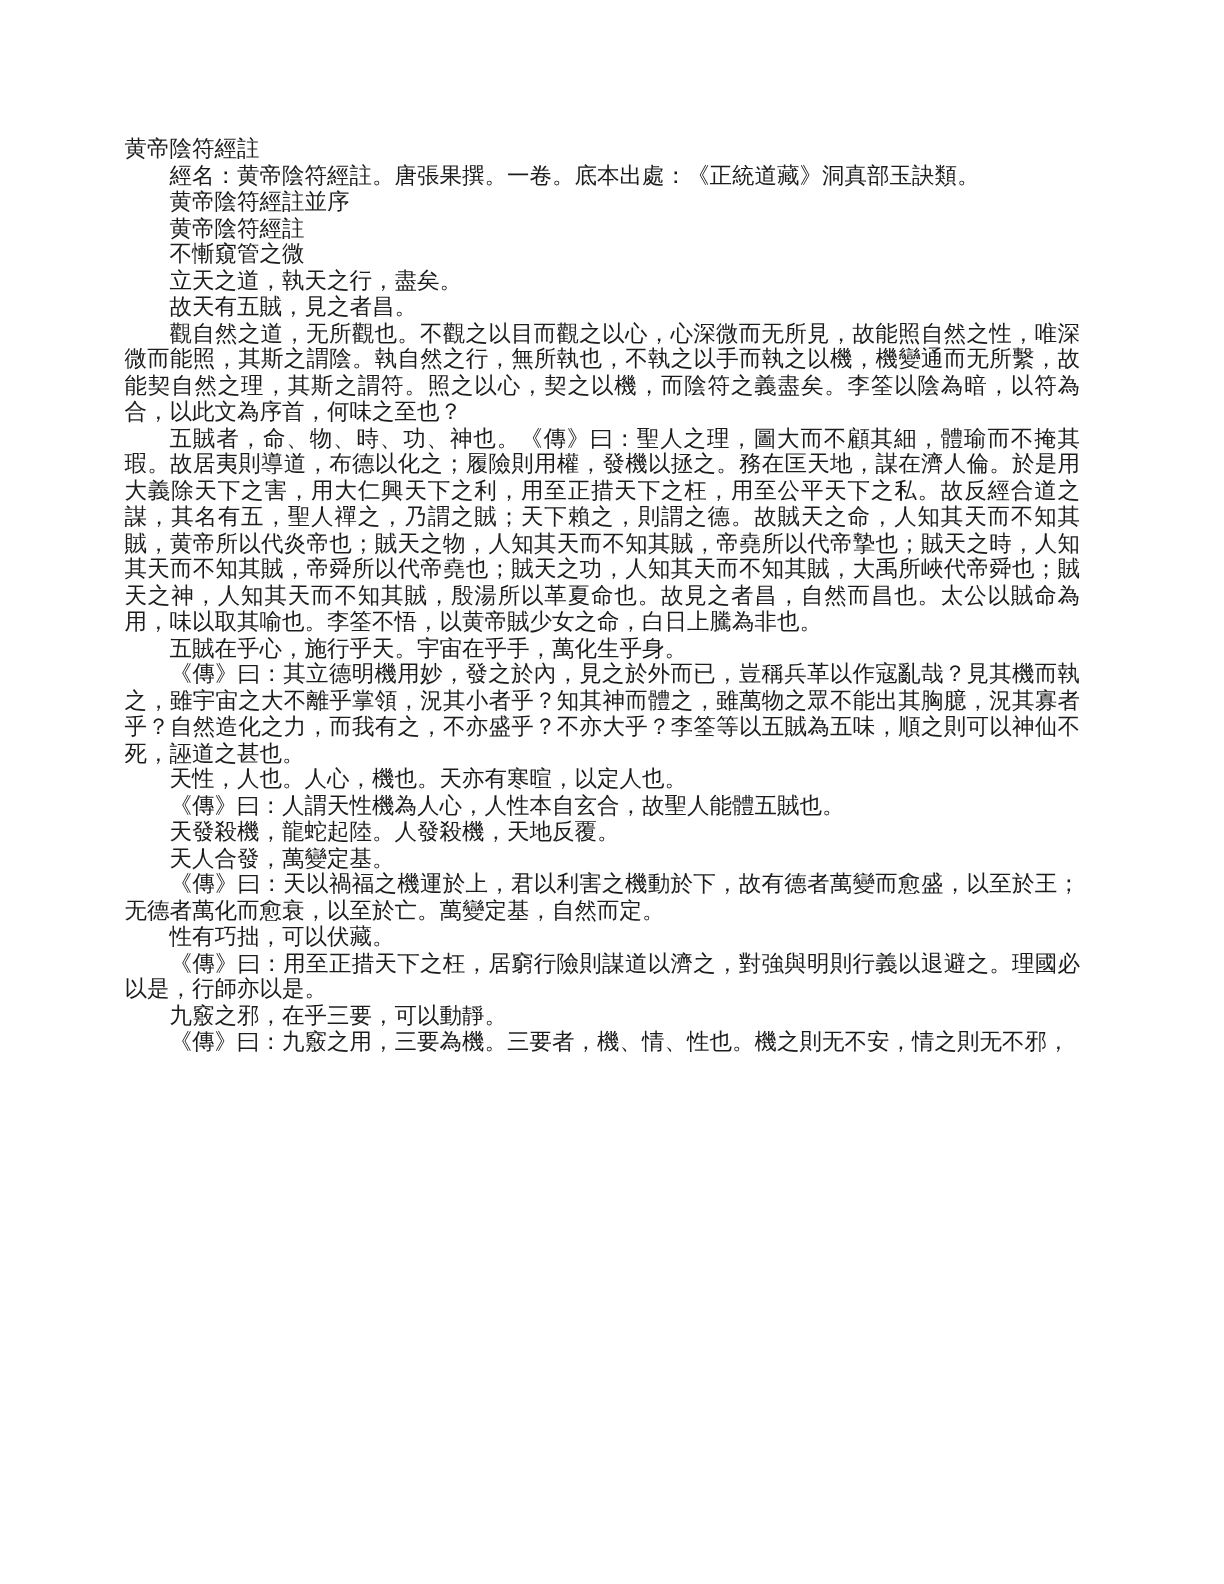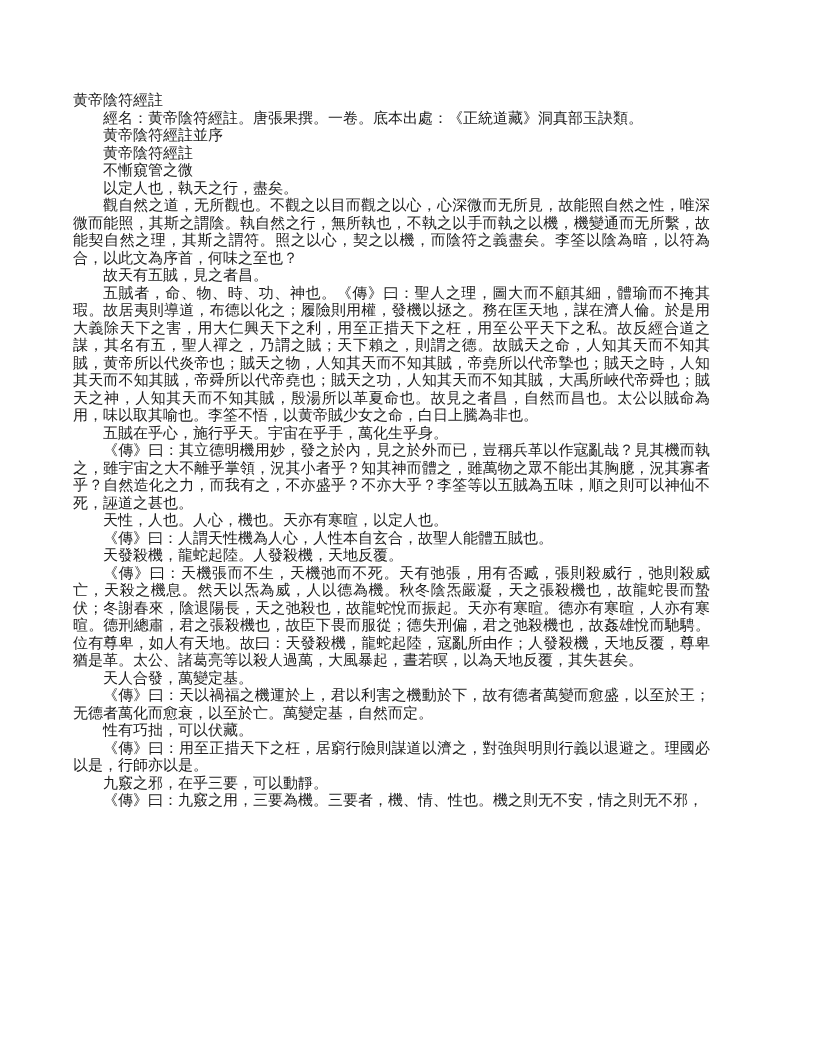--- a/index.html
+++ b/index.html
@@ -9,21 +9,21 @@
   }
   .page {
     position: relative;
     width: 816px;
     height: 1056px;
     background: #ffffff;
     overflow: hidden;
   }
   .content {
     position: absolute;
-    left: 73px;
+    left: 83px;
     top: 92px;
     width: 637px;
   }
   .para {
     margin: 0;
     padding: 0;
     font-family: "Liberation Serif", "DejaVu Serif", serif;
     font-size: 15px;
     line-height: 17.5px;
     color: #1c1c1c;
@@ -37,30 +37,29 @@
 </head>
 <body>
 
 <div class="page">
   <div class="content">
       <p class="para">黄帝陰符經註</p>
       <p class="para indent">經名：黄帝陰符經註。唐張果撰。一卷。底本出處：《正統道藏》洞真部玉訣類。</p>
       <p class="para indent">黄帝陰符經註並序</p>
       <p class="para indent">黄帝陰符經註</p>
       <p class="para indent">不慚窺管之微</p>
-      <p class="para indent">以定人也，執天之行，盡矣。</p>
+      <p class="para indent">立天之道，執天之行，盡矣。</p>
+      <p class="para indent">故天有五賊，見之者昌。</p>
       <p class="para indent">觀自然之道，无所觀也。不觀之以目而觀之以心，心深微而无所見，故能照自然之性，唯深微而能照，其斯之謂陰。執自然之行，無所執也，不執之以手而執之以機，機變通而无所繫，故能契自然之理，其斯之謂符。照之以心，契之以機，而陰符之義盡矣。李筌以陰為暗，以符為合，以此文為序首，何味之至也？</p>
-      <p class="para indent">故天有五賊，見之者昌。</p>
       <p class="para indent">五賊者，命、物、時、功、神也。《傳》曰：聖人之理，圖大而不顧其細，體瑜而不掩其瑕。故居夷則導道，布德以化之；履險則用權，發機以拯之。務在匡天地，謀在濟人倫。於是用大義除天下之害，用大仁興天下之利，用至正措天下之枉，用至公平天下之私。故反經合道之謀，其名有五，聖人禪之，乃謂之賊；天下賴之，則謂之德。故賊天之命，人知其天而不知其賊，黄帝所以代炎帝也；賊天之物，人知其天而不知其賊，帝堯所以代帝摯也；賊天之時，人知其天而不知其賊，帝舜所以代帝堯也；賊天之功，人知其天而不知其賊，大禹所峽代帝舜也；賊天之神，人知其天而不知其賊，殷湯所以革夏命也。故見之者昌，自然而昌也。太公以賊命為用，味以取其喻也。李筌不悟，以黄帝賊少女之命，白日上騰為非也。</p>
       <p class="para indent">五賊在乎心，施行乎天。宇宙在乎手，萬化生乎身。</p>
       <p class="para indent">《傳》曰：其立德明機用妙，發之於內，見之於外而已，豈稱兵革以作寇亂哉？見其機而執之，雖宇宙之大不離乎掌領，況其小者乎？知其神而體之，雖萬物之眾不能出其胸臆，況其寡者乎？自然造化之力，而我有之，不亦盛乎？不亦大乎？李筌等以五賊為五味，順之則可以神仙不死，誣道之甚也。</p>
       <p class="para indent">天性，人也。人心，機也。天亦有寒暄，以定人也。</p>
       <p class="para indent">《傳》曰：人謂天性機為人心，人性本自玄合，故聖人能體五賊也。</p>
       <p class="para indent">天發殺機，龍蛇起陸。人發殺機，天地反覆。</p>
-      <p class="para indent">《傳》曰：天機張而不生，天機弛而不死。天有弛張，用有否臧，張則殺威行，弛則殺威亡，天殺之機息。然天以炁為威，人以德為機。秋冬陰炁嚴凝，天之張殺機也，故龍蛇畏而蟄伏；冬謝春來，陰退陽長，天之弛殺也，故龍蛇悅而振起。天亦有寒暄。德亦有寒暄，人亦有寒暄。德刑總肅，君之張殺機也，故臣下畏而服從；德失刑偏，君之弛殺機也，故姦雄悅而馳騁。位有尊卑，如人有天地。故曰：天發殺機，龍蛇起陸，寇亂所由作；人發殺機，天地反覆，尊卑猶是革。太公、諸葛亮等以殺人過萬，大風暴起，晝若暝，以為天地反覆，其失甚矣。</p>
       <p class="para indent">天人合發，萬變定基。</p>
       <p class="para indent">《傳》曰：天以禍福之機運於上，君以利害之機動於下，故有德者萬變而愈盛，以至於王；无德者萬化而愈衰，以至於亡。萬變定基，自然而定。</p>
       <p class="para indent">性有巧拙，可以伏藏。</p>
       <p class="para indent">《傳》曰：用至正措天下之枉，居窮行險則謀道以濟之，對強與明則行義以退避之。理國必以是，行師亦以是。</p>
       <p class="para indent">九竅之邪，在乎三要，可以動靜。</p>
       <p class="para indent">《傳》曰：九竅之用，三要為機。三要者，機、情、性也。機之則无不安，情之則无不邪，</p>
     </div>
 </div>
 
 </body></html>

